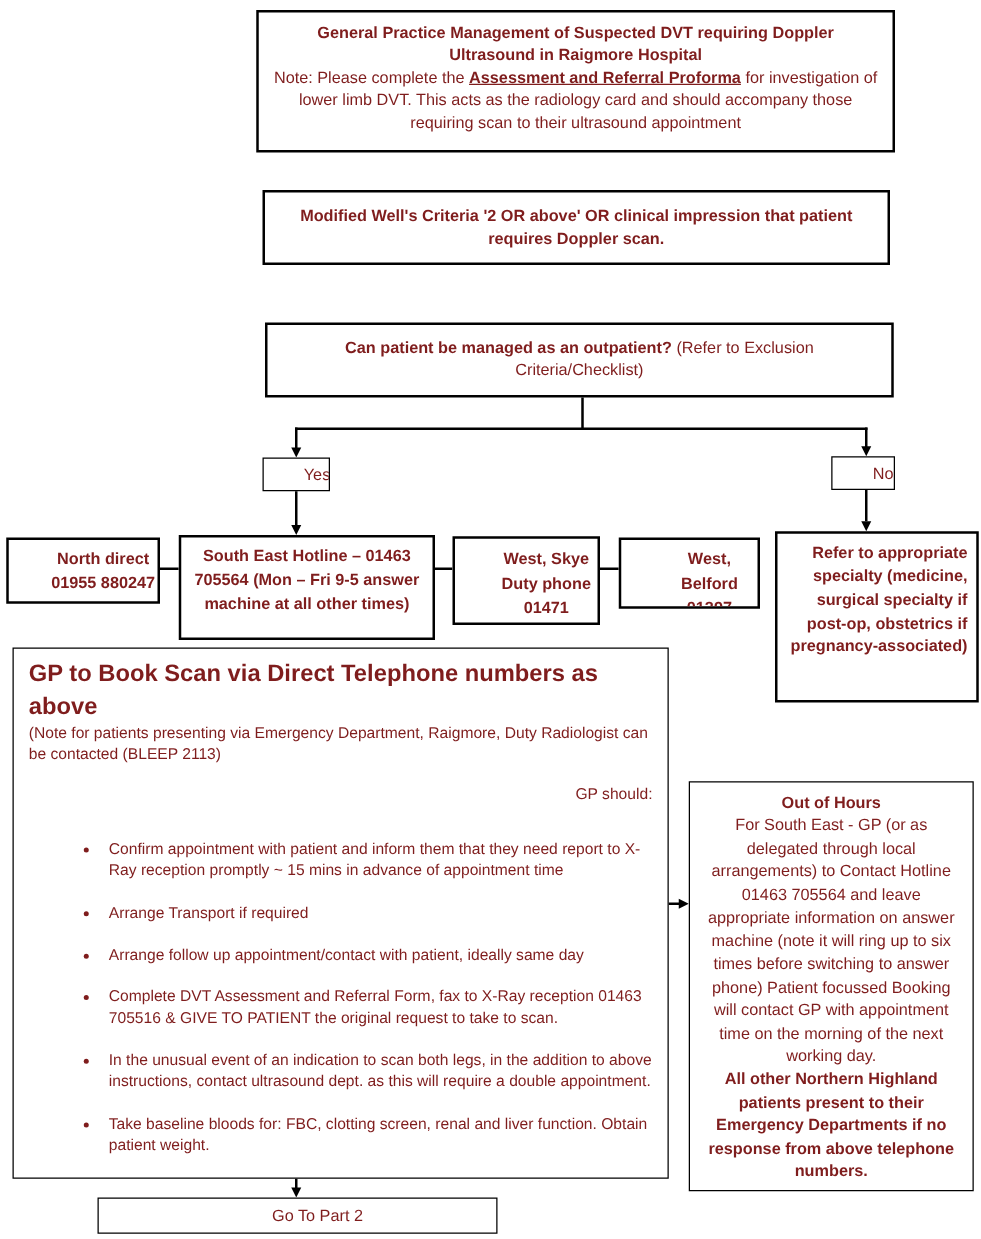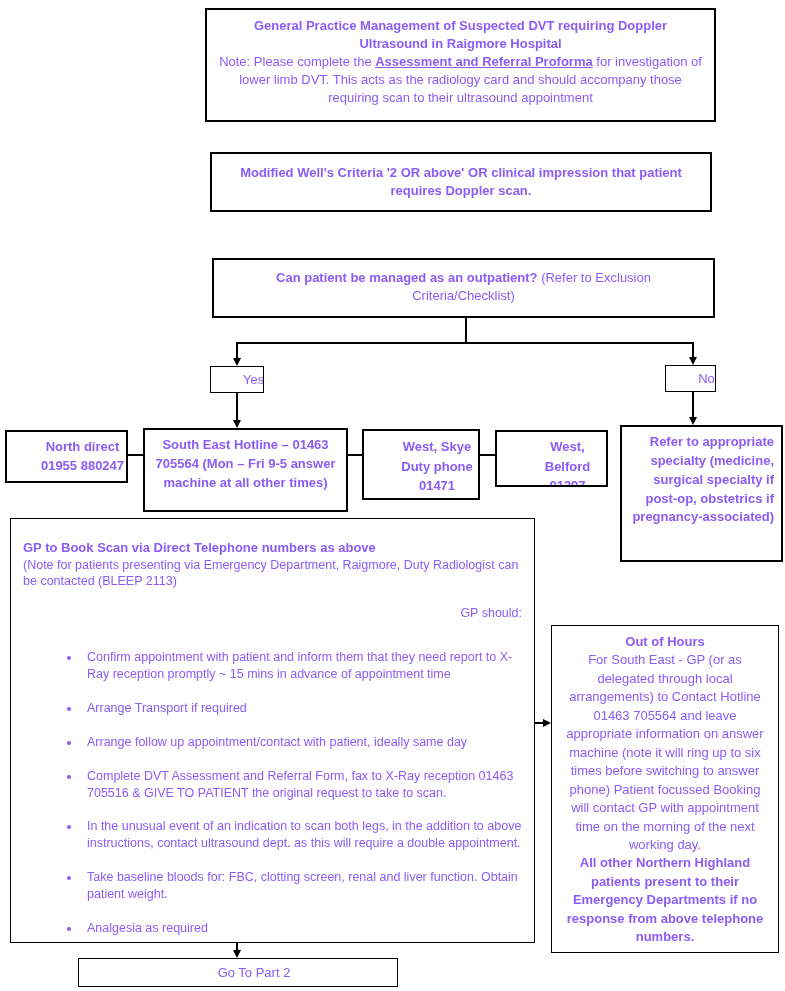--- a/index.html
+++ b/index.html
@@ -1,18 +1,18 @@
 <!DOCTYPE html>
 <html><head>
 <meta charset="utf-8">
 <style>
   html,body { margin:0; padding:0; background:#ffffff; }
   .canvas {
     position:relative; width:785px; height:991px; background:#ffffff;
-    font-family:"Liberation Sans", sans-serif; color:#8b5cf6; overflow:hidden;
+    font-family:"Liberation Sans", sans-serif; color:#7f1d1d; overflow:hidden;
   }
   .box {
     position:absolute; box-sizing:border-box; border:1px solid #000;
     background:#fff; text-align:center; overflow:hidden;padding-left:32px;
   }
   .b2 { border-width:2px; }
   .bold { font-weight:bold; }
   .u { text-decoration:underline; }
   .blk { display:block; }
   .vline,.hline { position:absolute; background:#000; }
@@ -88,21 +88,21 @@
   <div class="box b2 bold" style="left:495px; top:430px; width:113px; height:57px; padding-top:5px; font-size:13px; line-height:1.5;">
     <span class="blk">West, Belford</span>
     <span class="blk">01397 702481</span>
   </div>
 
   <div class="box b2 bold" style="left:620px; top:425px; width:163px; height:137px; padding:6px 7px; font-size:13px; line-height:1.45;text-align:right;">
     <span>Refer to appropriate specialty (medicine, surgical specialty if post-op, obstetrics if pregnancy-associated)</span>
   </div>
 
   <div class="box gp-box" style="left:10px; top:518px; width:525px; height:425px;">
-    <div class="bold" style="font-size:13px;margin-top:12px;">GP to Book Scan via Direct Telephone numbers as above</div>
+    <div class="bold" style="font-size:19px;">GP to Book Scan via Direct Telephone numbers as above</div>
     <div>(Note for patients presenting via Emergency Department, Raigmore, Duty Radiologist can be contacted (BLEEP 2113)</div>
     <div style="margin-top:15px;text-align:right;">GP should:</div>
     <ul>
       <li>Confirm appointment with patient and inform them that they need report to X-Ray reception promptly ~ 15 mins in advance of appointment time</li>
       <li>Arrange Transport if required</li>
       <li>Arrange follow up appointment/contact with patient, ideally same day</li>
       <li>Complete DVT Assessment and Referral Form, fax to X-Ray reception 01463 705516 &amp; GIVE TO PATIENT the original request to take to scan.</li>
       <li>In the unusual event of an indication to scan both legs, in the addition to above instructions, contact ultrasound dept. as this will require a double appointment.</li>
       <li>Take baseline bloods for: FBC, clotting screen, renal and liver function. Obtain patient weight.</li>
       <li>Analgesia as required</li>

